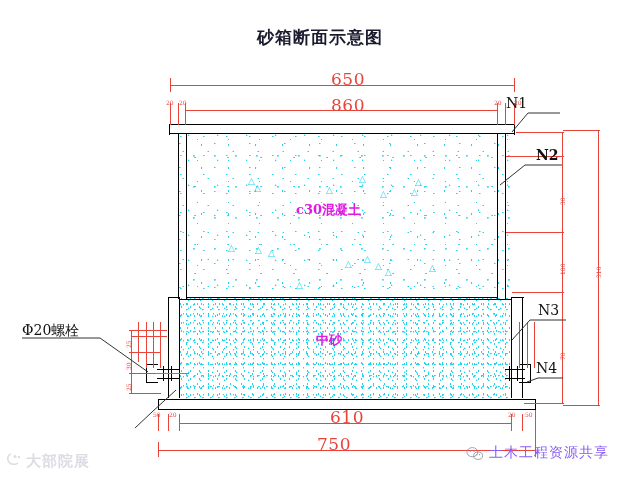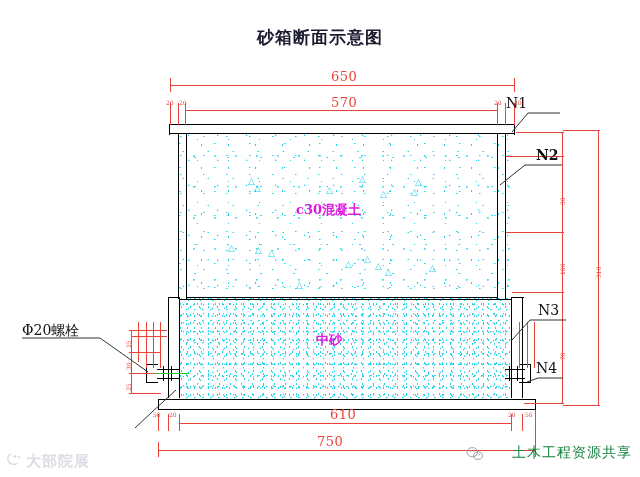--- a/index.html
+++ b/index.html
@@ -36,21 +36,21 @@
     background: #000;
   }
   .dimln {
     position: absolute;
     background: #e8443a;
   }
   .redtext {
     position: absolute;
     color: #e8443a;
     font-family: "DejaVu Serif", "Liberation Serif", serif;
-    font-size: 13px;
+    font-size: 17px;
     letter-spacing: 0.5px;
     white-space: nowrap;
   }
   .redtext.tiny { font-size: 6px; letter-spacing: 0; }
   .redtext.vert {
     transform-origin: left top;
     transform: rotate(-90deg);
   }
   .blacktext {
     position: absolute;
@@ -99,25 +99,24 @@
     color: #22d3ee;
     font-size: 9px;
     line-height: 9px;
     font-family: "DejaVu Sans", sans-serif;
   }
   .wm {
     position: absolute;
     white-space: nowrap;
   }
   .wm-right {
-    color: #15803d;
+    color: #8b5cf6;
     font-family: "DejaVu Serif", "Liberation Serif", serif;
     font-size: 14px;
     letter-spacing: 1px;
-    margin-left: 23px;
   }
   .wm-left {
     color: #dcdce4;
     font-family: "DejaVu Sans", sans-serif;
     font-size: 15px;
     font-weight: bold;
     letter-spacing: 1px;
   }
   .wechat-ico {
     position: absolute;
@@ -204,21 +203,21 @@
   <div class="magtext" style="left:316px; top:331px;">中砂</div>
 
   <div class="dimln" style="left:170px; top:85px; width:345px; height:1px;"></div>
   <div class="dimln" style="left:170px; top:78px; width:1px; height:14px;"></div>
   <div class="dimln" style="left:514px; top:78px; width:1px; height:14px;"></div>
   <div class="redtext" style="left:331px; top:69px;">650</div>
 
   <div class="dimln" style="left:185px; top:110px; width:313px; height:1px;"></div>
   <div class="dimln" style="left:185px; top:103px; width:1px; height:22px;"></div>
   <div class="dimln" style="left:497px; top:103px; width:1px; height:22px;"></div>
-  <div class="redtext" style="left:331px; top:95px;">570</div>
+  <div class="redtext" style="left:331px; top:95px;">860</div>
 
   <div class="dimln" style="left:170px; top:103px; width:1px; height:22px;"></div>
   <div class="dimln" style="left:178px; top:103px; width:1px; height:22px;"></div>
   <div class="redtext tiny" style="left:166px; top:99px;">20</div>
   <div class="redtext tiny" style="left:179px; top:99px;">20</div>
 
   <div class="dimln" style="left:505px; top:103px; width:1px; height:22px;"></div>
   <div class="dimln" style="left:514px; top:103px; width:1px; height:22px;"></div>
   <div class="redtext tiny" style="left:494px; top:99px;">20</div>
   <div class="redtext tiny" style="left:514px; top:99px;">20</div>

